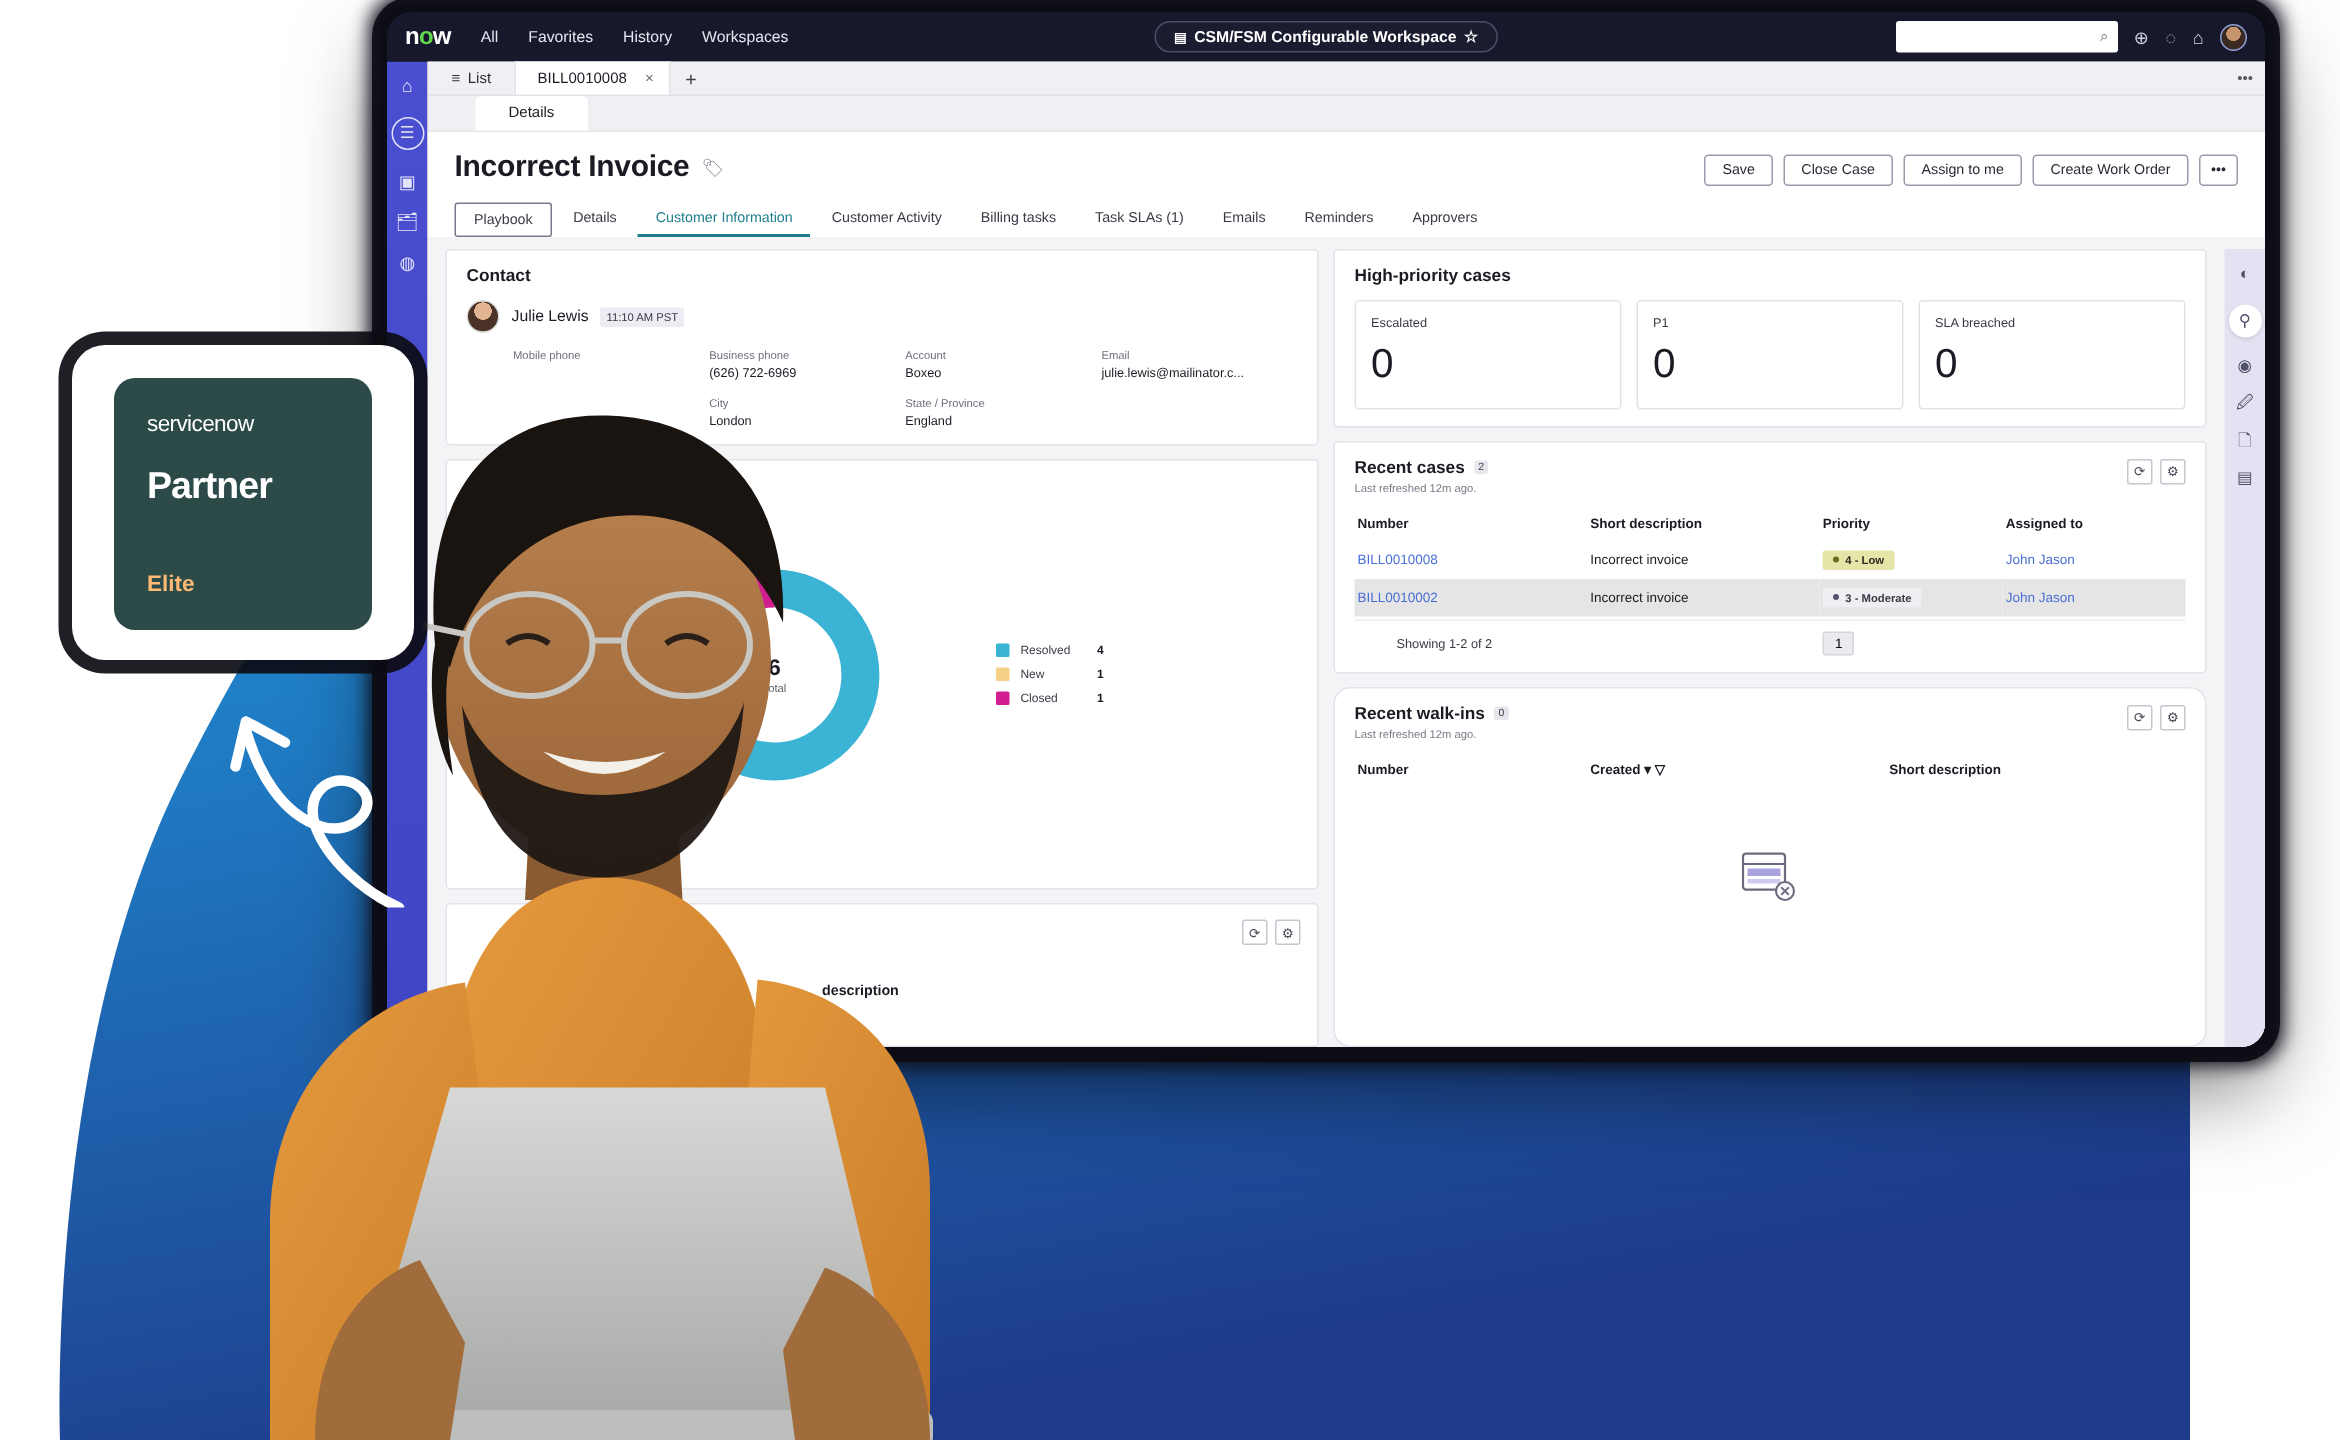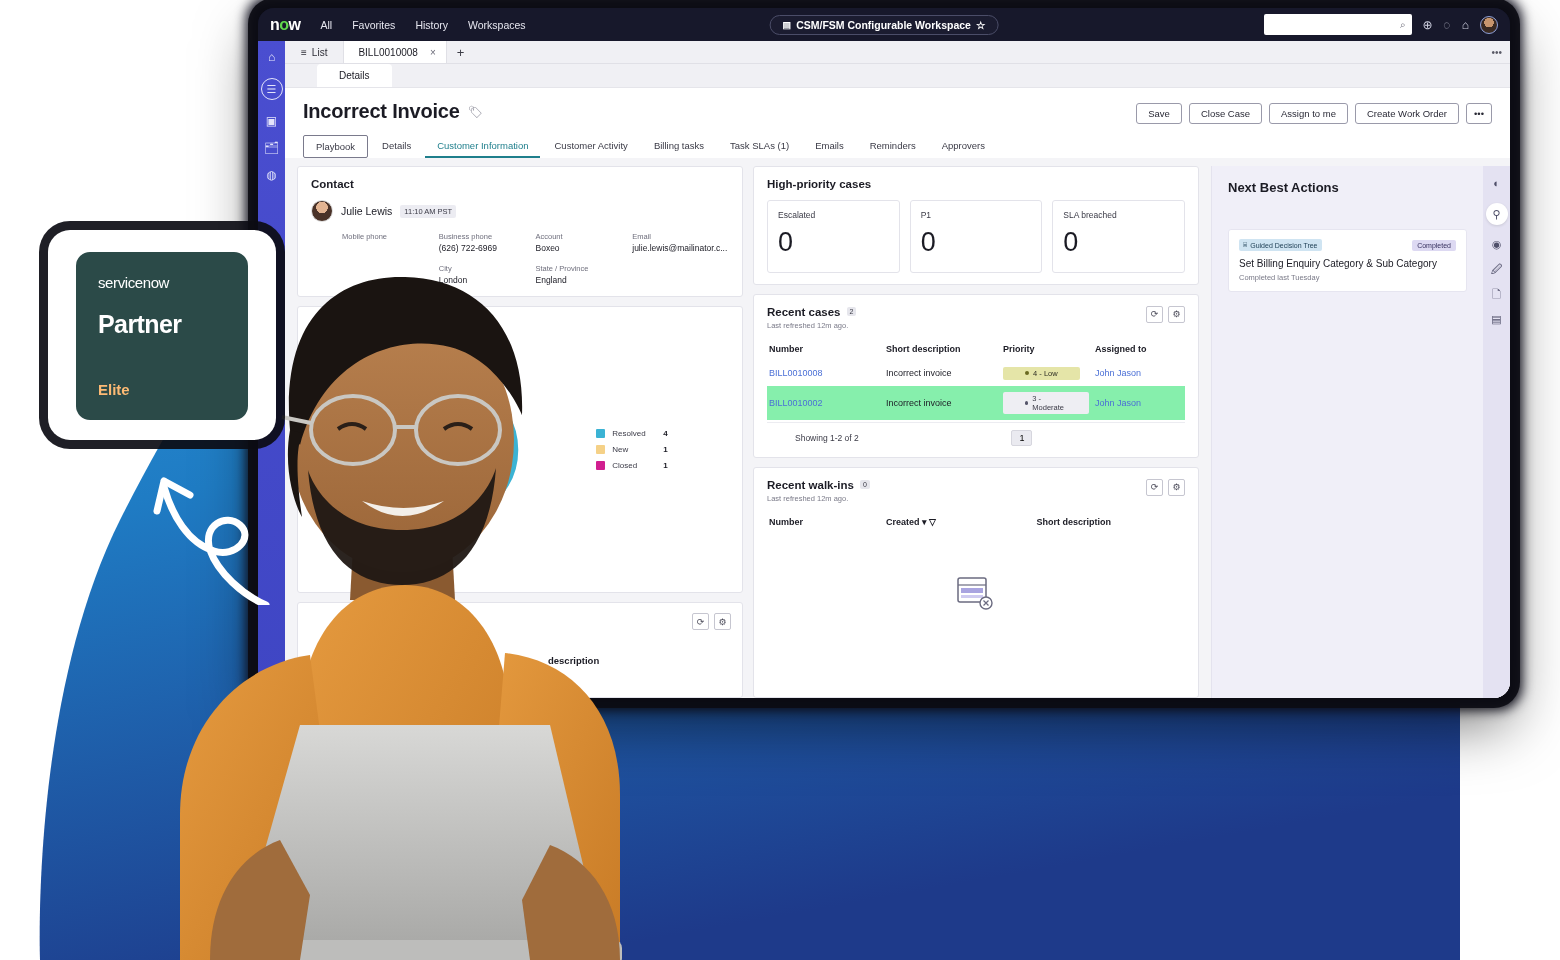--- a/index.html
+++ b/index.html
@@ -169,32 +169,32 @@
 
   
   .tbl-head-row { display:flex; align-items:flex-start; }
   .tbl-title-wrap { display:flex; align-items:center; gap:6px; }
   .count-chip { font-size:7px; background:#e6e6ec; color:#3a3a46; border-radius:2px; padding:1px 3px; }
   .tbl-tools { margin-left:auto; display:flex; gap:5px; }
   .refreshed { font-size:7.5px; color:#7a7a88; margin-top:3px; }
   table { width:100%; border-collapse:collapse; margin-top:10px; }
   th { text-align:left; font-size:9px; color:#1b1b24; font-weight:700; padding: 4px 4px 7px 2px; }
   td { font-size:9px; padding: 6px 4px 6px 2px; color:#1b1b24; }
-  tr.alt td { background:#86efac; }
+  tr.alt td { background:#e5e5e5; }
   .lnk { color:#4a6fd6; cursor:pointer; }
-  .prio { display:inline-flex; align-items:center; gap:4px; font-size:7.5px; padding:2px 22px; border-radius:2px; }
+  .prio { display:inline-flex; align-items:center; gap:4px; font-size:7.5px; padding:2px 7px; border-radius:2px;font-weight:bold; }
   .prio .dot { width:4px;height:4px;border-radius:50%; }
   .prio.low { background:#e5e5a8; color:#2c2c22; }
   .prio.mod { background:#eeeef3; color:#3a3a46; }
   .assignee { color:#4a6fd6; }
   #pager { display:flex; align-items:center; border-top:1px solid #ececf1; padding-top:7px; margin-top:2px; }
   #pager-text { font-size:8.5px; color:#3a3a46; margin-left:28px;text-align:center; }
   #pager-num { margin: 0 auto 0 auto; font-size:9px; background:#eaeaf0; border:1px solid #d6d6de; border-radius:2px; padding:2px 7px; cursor:pointer;}
 
-  #walkins-card { flex:1; min-height: 155px; position:relative; }
+  #walkins-card { flex:1; min-height: 155px; position:relative;border-radius:11px; }
   #walkins-empty {
     position:absolute; left:0; right:0; top:108px; display:flex; justify-content:center;
   }
 
   
   #nba-panel {
     width: 272px; flex:0 0 272px; background:#f0eff8; padding: 14px 16px;
     border-left:1px solid #e4e3ee;
   }
   #nba-title { font-size:13px; font-weight:700; color:#1b1b24; }
@@ -593,34 +593,20 @@
                   <rect x="4" y="12" width="22" height="5" fill="#a9a4e0"></rect>
                   <rect x="4" y="19" width="22" height="3" fill="#cfcbf0"></rect>
                   <circle cx="29" cy="27" r="6" fill="#fff" stroke="#6b6b80" stroke-width="1.4"></circle>
                   <path d="M26.5,24.5 L31.5,29.5 M31.5,24.5 L26.5,29.5" stroke="#6b6b80" stroke-width="1.2"></path>
                 </svg>
               </div>
             </div>
           </div>
         </div>
 
-        <div id="nba-panel">
-          <div id="nba-title">Next Best Actions</div>
-          <div id="nba-card">
-            <div id="nba-badges">
-              <span class="badge-blue">
-                <span>⌸</span>
-                <span>Guided Decision Tree</span>
-              </span>
-              <span class="badge-purple">Completed</span>
-            </div>
-            <div id="nba-card-title">Set Billing Enquiry Category &amp; Sub Category</div>
-            <div id="nba-card-sub">Completed last Tuesday</div>
-          </div>
-        </div>
 
         <div id="right-rail">
           <span class="rr-ico">◐</span>
           <span class="rr-ico active">⚲</span>
           <span class="rr-ico">◉</span>
           <span class="rr-ico">🖉</span>
           <span class="rr-ico">🗋</span>
           <span class="rr-ico">▤</span>
         </div>
 

